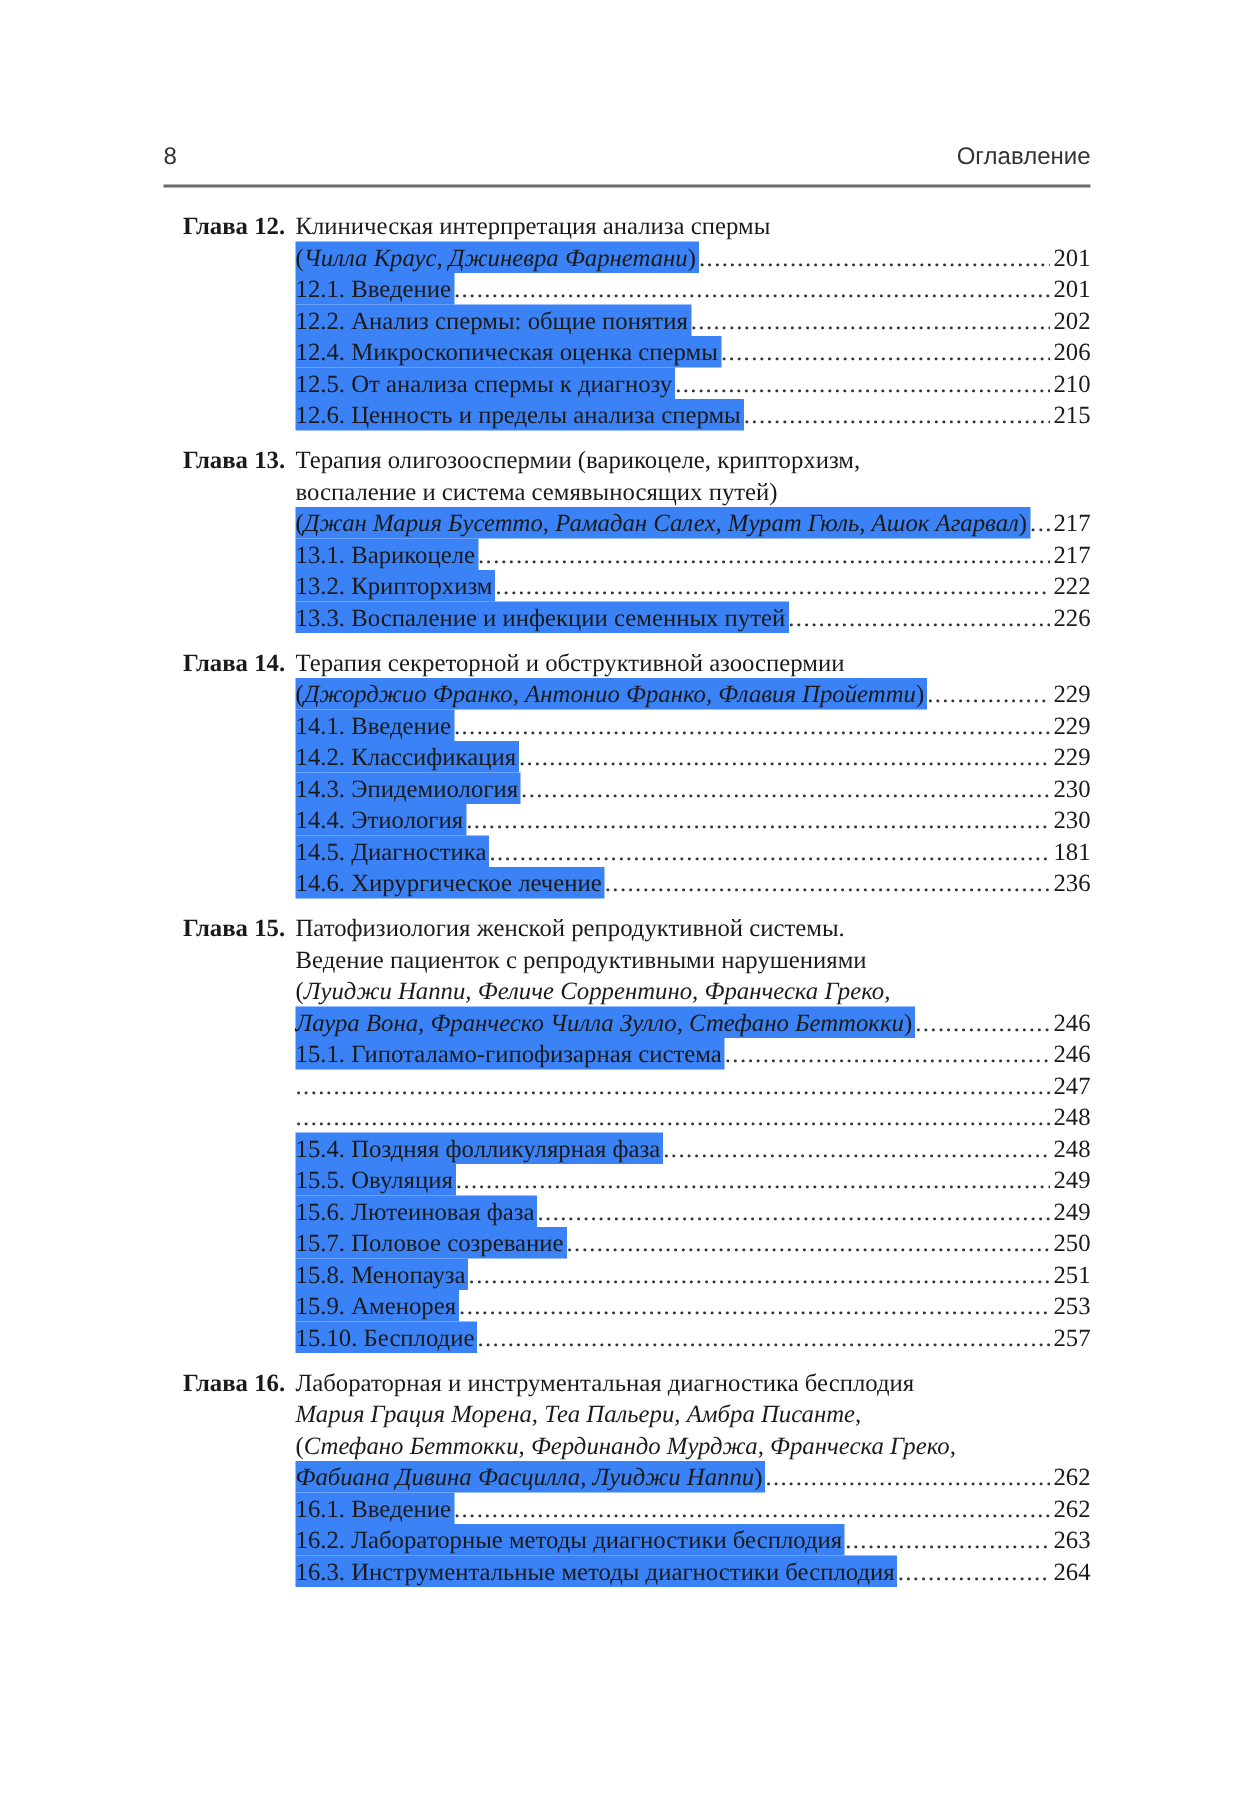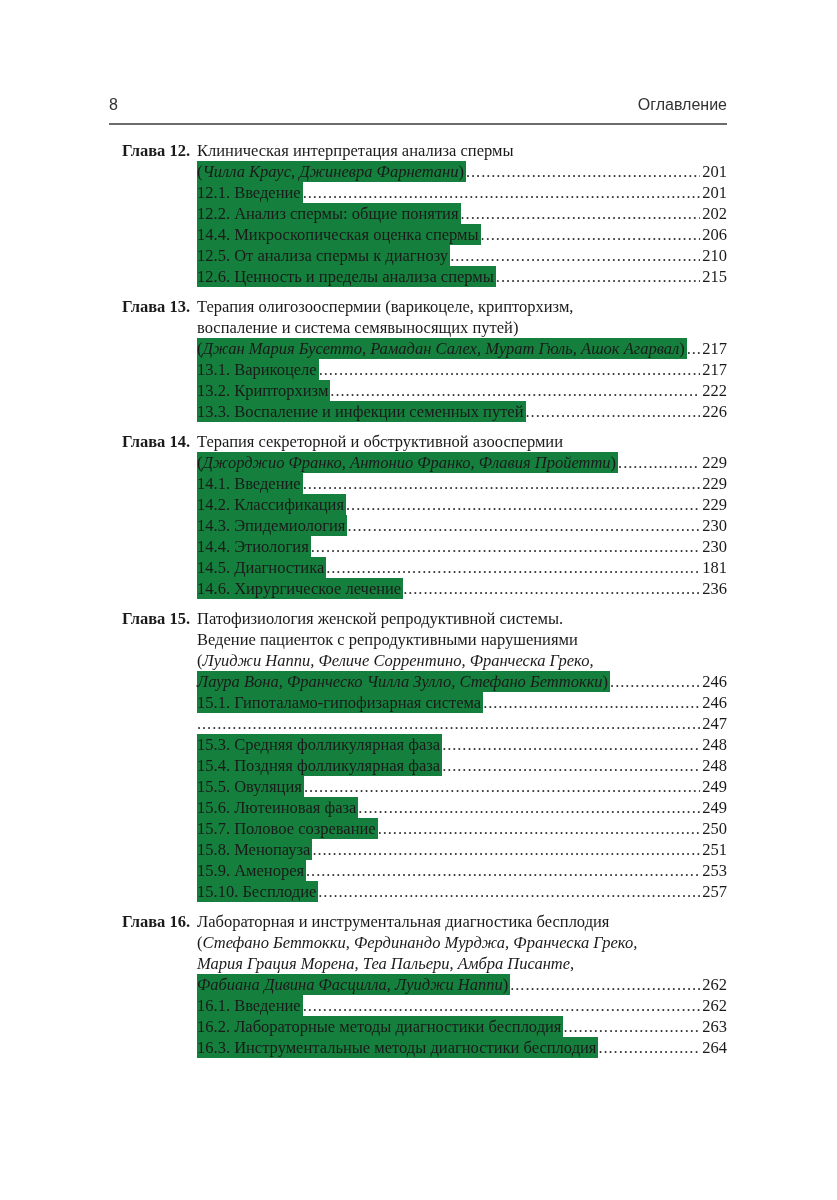--- a/index.html
+++ b/index.html
@@ -8,21 +8,21 @@
   .page-num { position: absolute; left: 0; top: 0; font-family: "Liberation Sans", sans-serif; font-size: 16px; color: #333; }
   .running-title { position: absolute; right: 0; top: 0; font-family: "Liberation Sans", sans-serif; font-size: 16px; color: #333; }
   .rule { position: absolute; left: 109px; top: 123px; width: 618px; height: 2px; background: #6b6b6b; }
   .toc { position: absolute; left: 122px; top: 140px; width: 605px; font-family: "Liberation Serif", serif; font-size: 16.5px; }
   .chapter { margin-bottom: 9px; }
   .line { position: relative; height: 21px; line-height: 21px; white-space: nowrap; }
   .ch-head { display: flex; }
   .ch-label { font-weight: bold; width: 75px; flex: 0 0 75px; }
   .indent { padding-left: 75px; }
   .dotted { display: flex; align-items: baseline; }
-  .dotted .txt { flex: 0 0 auto; background: #15803d; padding-right: 2px; }
+  .dotted .txt { flex: 0 0 auto; background: #3b82f6; padding-right: 2px; }
   .dotted .leader { flex: 1 1 auto; overflow: hidden; white-space: nowrap; letter-spacing: 1.2px; color: #333; }
   .dotted .leader::before { content: ". . . . . . . . . . . . . . . . . . . . . . . . . . . . . . . . . . . . . . . . . . . . . . . . . . . . . . . . . . . . . . . . . . . . . . . . . . . . . . . . . . . . . . . . . . . . . . . . . . . . . . . . . . . . ."; letter-spacing: -1.6px; }
   .dotted .pg { flex: 0 0 auto; padding-left: 2px; font-family: Liberation Serif, serif; }
   .it { font-style: italic; }
 </style>
 </head>
 <body>
 
 <div class="header">
   <span class="page-num">8</span>
@@ -45,21 +45,21 @@
         <span class="txt">12.1. Введение</span>
         <span class="leader"></span>
         <span class="pg">201</span>
       </div>
       <div class="line indent dotted">
         <span class="txt">12.2. Анализ спермы: общие понятия</span>
         <span class="leader"></span>
         <span class="pg">202</span>
       </div>
       <div class="line indent dotted">
-        <span class="txt">14.4. Микроскопическая оценка спермы</span>
+        <span class="txt">12.4. Микроскопическая оценка спермы</span>
         <span class="leader"></span>
         <span class="pg">206</span>
       </div>
       <div class="line indent dotted">
         <span class="txt">12.5. От анализа спермы к диагнозу</span>
         <span class="leader"></span>
         <span class="pg">210</span>
       </div>
       <div class="line indent dotted">
         <span class="txt">12.6. Ценность и пределы анализа спермы</span>
@@ -156,21 +156,20 @@
       <div class="line indent dotted">
         <span class="txt">15.1. Гипоталамо-гипофизарная система</span>
         <span class="leader"></span>
         <span class="pg">246</span>
       </div>
       <div class="line indent dotted">
         <span class="leader"></span>
         <span class="pg">247</span>
       </div>
       <div class="line indent dotted">
-        <span class="txt">15.3. Средняя фолликулярная фаза</span>
         <span class="leader"></span>
         <span class="pg">248</span>
       </div>
       <div class="line indent dotted">
         <span class="txt">15.4. Поздняя фолликулярная фаза</span>
         <span class="leader"></span>
         <span class="pg">248</span>
       </div>
       <div class="line indent dotted">
         <span class="txt">15.5. Овуляция</span>
@@ -201,22 +200,22 @@
         <span class="txt">15.10. Бесплодие</span>
         <span class="leader"></span>
         <span class="pg">257</span>
       </div>
     </div>
     <div class="chapter">
       <div class="line ch-head">
         <span class="ch-label">Глава 16.</span>
         <span>Лабораторная и инструментальная диагностика бесплодия</span>
       </div>
+      <div class="line indent"><span><span class="it">Мария Грация Морена, Теа Пальери, Амбра Писанте,</span></span></div>
       <div class="line indent"><span>(<span class="it">Стефано Беттокки, Фердинандо Мурджа, Франческа Греко,</span></span></div>
-      <div class="line indent"><span><span class="it">Мария Грация Морена, Теа Пальери, Амбра Писанте,</span></span></div>
       <div class="line indent dotted">
         <span class="txt"><span class="it">Фабиана Дивина Фасцилла, Луиджи Наппи</span>)</span>
         <span class="leader"></span>
         <span class="pg">262</span>
       </div>
       <div class="line indent dotted">
         <span class="txt">16.1. Введение</span>
         <span class="leader"></span>
         <span class="pg">262</span>
       </div>

